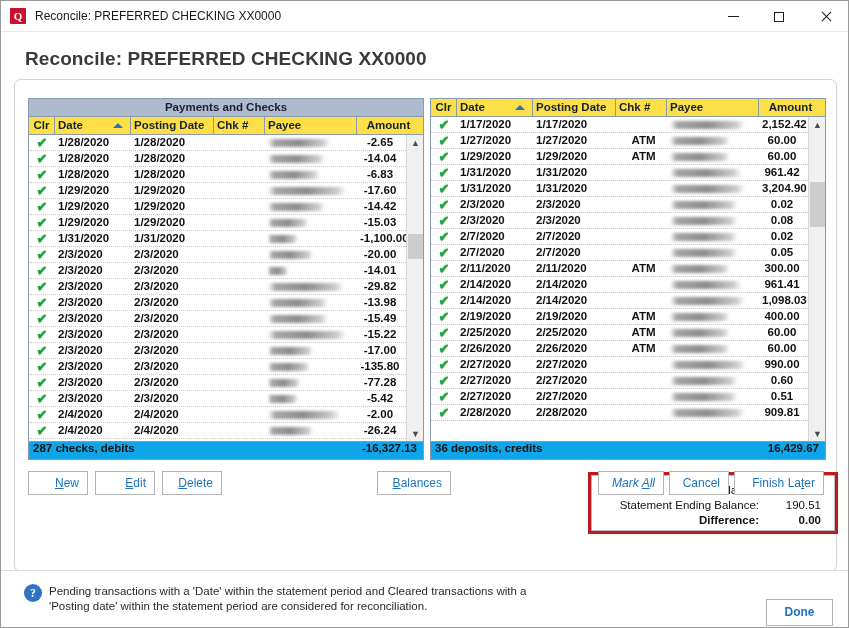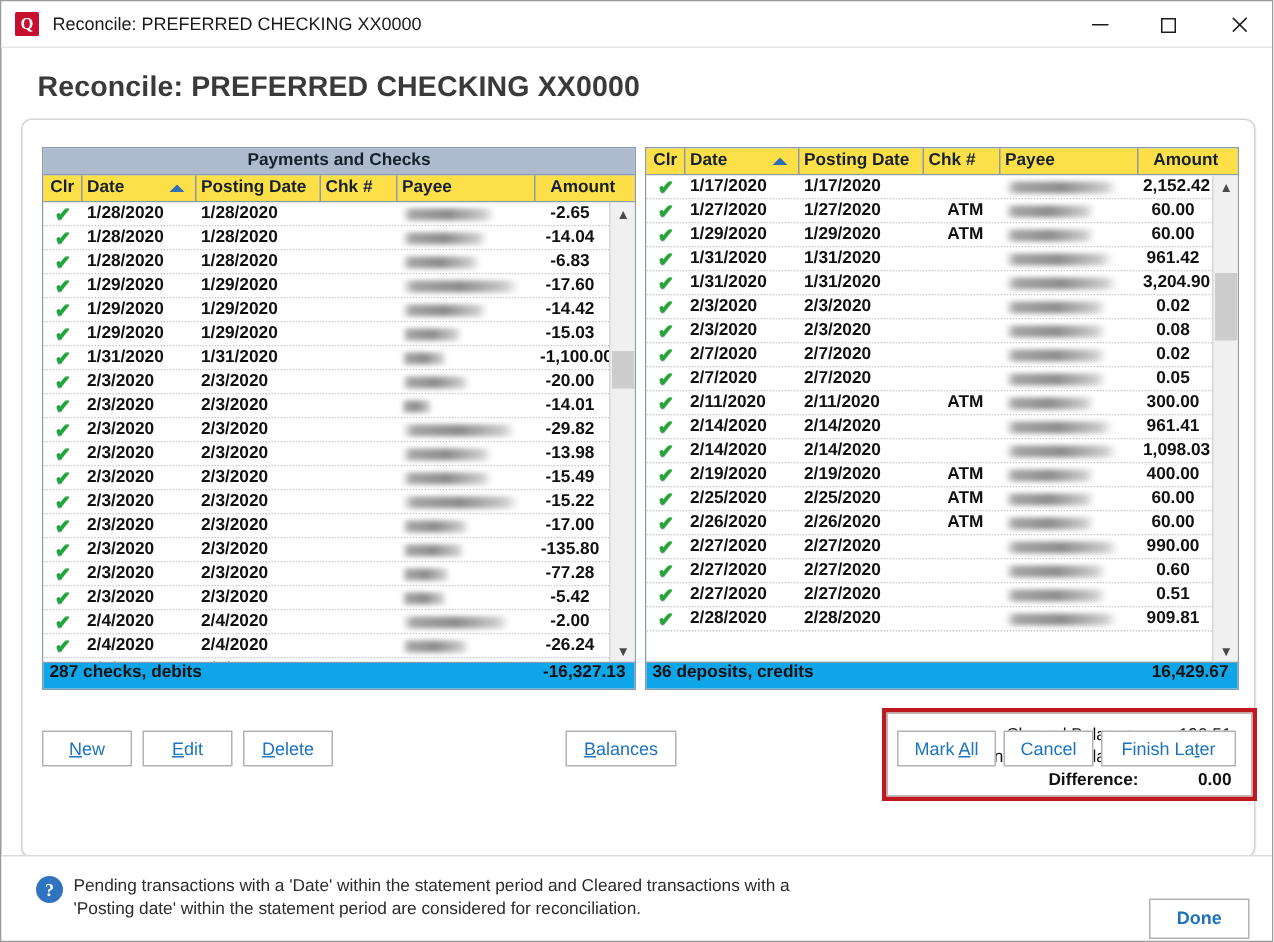--- a/index.html
+++ b/index.html
@@ -265,26 +265,26 @@
     font-family: "Liberation Sans", sans-serif;
     height: 24px;
     line-height: 22px;
     text-align: center;
     padding: 0 8px;
     cursor: pointer;
     white-space: nowrap;
   }
   .btn u { text-decoration: underline; }
 
-  .btnrow { position: absolute; top: 407px; }
+  .btnrow { position: absolute; top: 391px; text-align: right; }
   .b-new     { left: 13px;  width: 60px; }
   .b-edit    { left: 80px;  width: 60px; }
   .b-delete  { left: 147px; width: 60px; }
   .b-balances{ left: 362px; width: 74px; }
-  .b-markall { left: 583px; width: 66px; }
+  .b-markall { left: 583px; width: 66px; font-style: italic; }
   .b-cancel  { left: 654px; width: 60px; }
   .b-finish  { left: 719px; width: 90px; }
 
   
   .footer {
     position: absolute;
     left: 0; right: 0; bottom: 0;
     height: 57px;
     border-top: 1px solid #dcdcdc;
     background: #ffffff;

